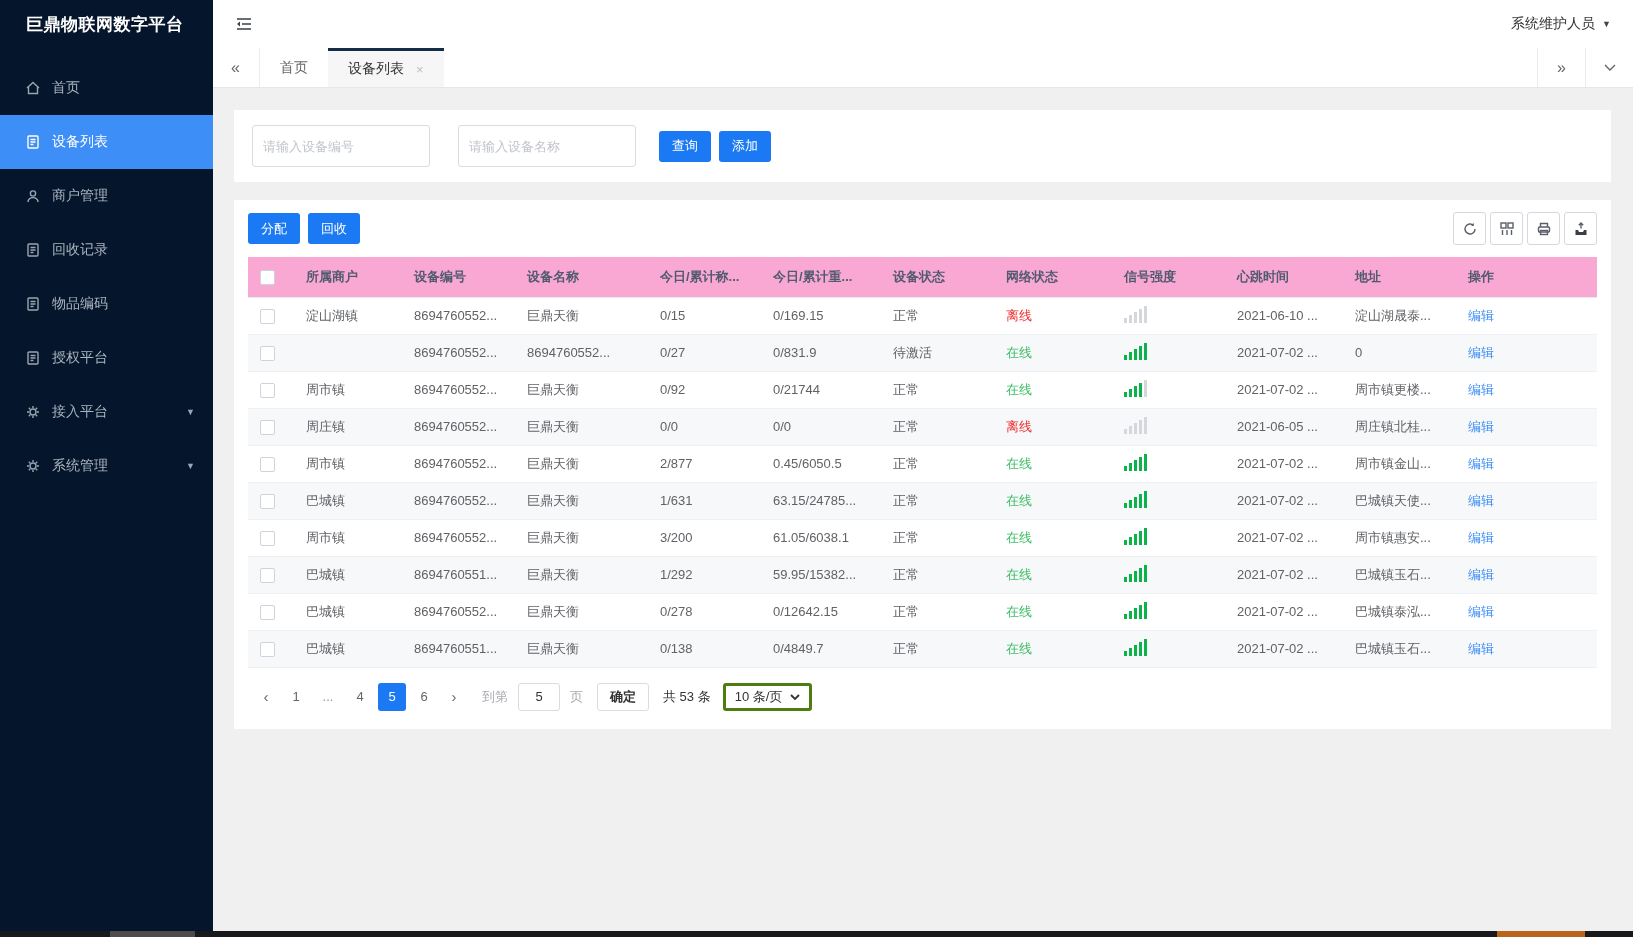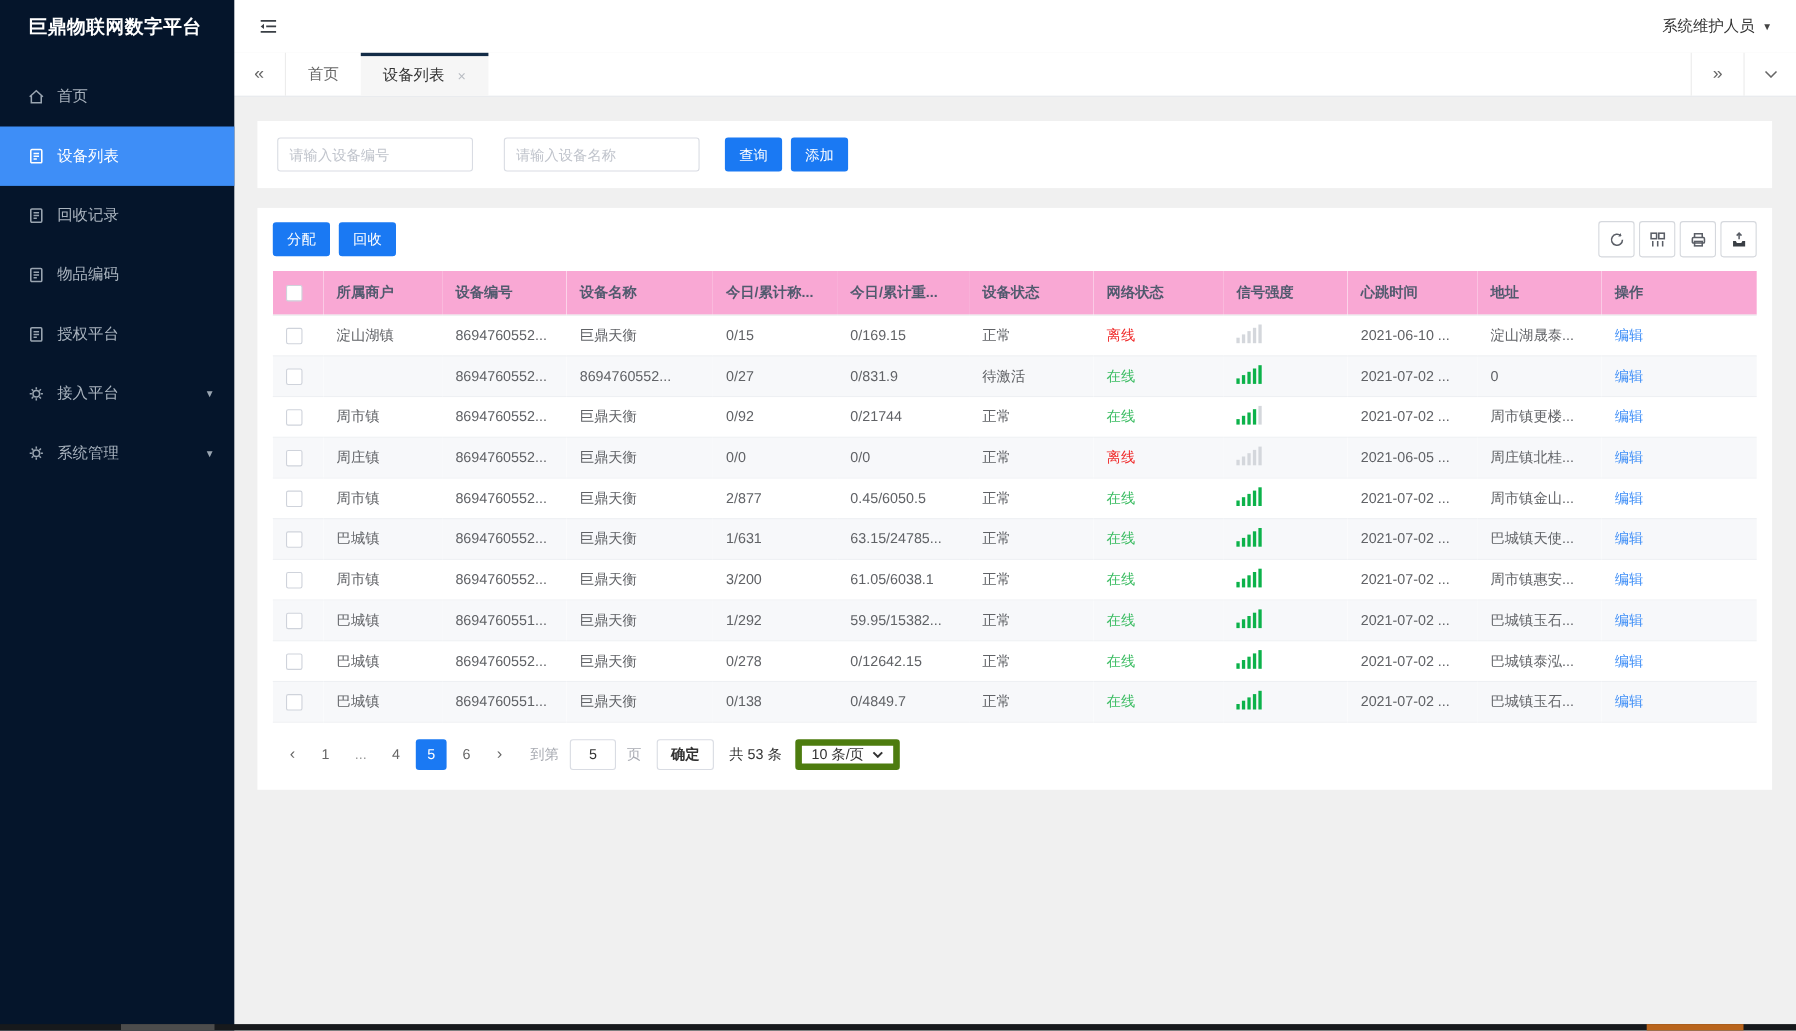--- a/index.html
+++ b/index.html
@@ -33,21 +33,21 @@
   .tab-side{width:48px;display:flex;align-items:center;justify-content:center;color:#666;font-size:16px;cursor:pointer;}
   .tab-side.left{border-right:1px solid #ececec;}
   .tab-side.right{border-left:1px solid #ececec;}
   .tab{display:flex;align-items:center;padding:0 20px;font-size:14px;color:#666;cursor:pointer;}
   .tab.active{background:#f6f6f6;border-top:3px solid var(--tab-border);color:#333;}
   .tab .close{margin-left:12px;color:#b8bcc2;font-size:13px;}
   .tab-spacer{flex:1;}
   
   .content{padding:22px;height:calc(100% - 88px);overflow:hidden;}
   .search-card{background:#fff;padding:15px 18px;display:flex;align-items:center;}
-  .search-card input{width:178px;height:31px;border:1px solid #d9dce3;border-radius:3px;padding:0 10px;font-size:13px;color:#606266;outline:none;font-family:inherit;}
+  .search-card input{width:178px;height:42px;border:1px solid #d9dce3;border-radius:3px;padding:0 10px;font-size:13px;color:#606266;outline:none;font-family:inherit;}
   .search-card input::placeholder{color:#c0c4cc;}
   .search-card input + input{margin-left:28px;}
   .btn{display:inline-flex;align-items:center;justify-content:center;height:31px;padding:0 13px;border:none;border-radius:3px;background:var(--accent);color:#fff;font-size:13px;cursor:pointer;font-family:inherit;}
   .search-card .btn:first-of-type{margin-left:23px;}
   .search-card .btn + .btn{margin-left:8px;}
   
   .table-card{background:#fff;margin-top:18px;padding:12px 14px;}
   .table-toolbar{display:flex;align-items:center;margin-bottom:12px;}
   .table-toolbar .btn + .btn{margin-left:8px;}
   .tool-icons{margin-left:auto;display:flex;gap:4px;}
@@ -68,21 +68,21 @@
   .pager{display:flex;align-items:center;padding:15px 4px 6px 4px;font-size:13px;color:#666;}
   .pg-arrow{width:28px;height:28px;display:flex;align-items:center;justify-content:center;font-size:15px;color:#666;cursor:pointer;}
   .page-num{min-width:28px;height:28px;display:flex;align-items:center;justify-content:center;cursor:pointer;border-radius:3px;margin:0 2px;}
   .page-num.ellipsis{color:#999;cursor:default;}
   .page-num.active{background:var(--accent);color:#fff;}
   .goto-label{color:#a8abb2;margin-left:14px;}
   .goto-input{width:42px;height:28px;border:1px solid #d9dce3;border-radius:3px;text-align:center;margin:0 10px;font-size:13px;color:#333;outline:none;font-family:inherit;}
   .page-unit{color:#a8abb2;}
   .confirm-btn{height:28px;padding:0 12px;border:1px solid #d9dce3;border-radius:3px;background:#fff;color:#333;font-weight:bold;font-size:13px;margin-left:14px;cursor:pointer;font-family:inherit;}
   .total{color:#333;margin-left:14px;}
-  .size-select{height:28px;border:6px solid #4d7c0f;border-radius:3px;display:flex;align-items:center;padding:0 9px;margin-left:12px;gap:8px;color:#333;cursor:pointer;background:#fff;}
+  .size-select{height:28px;border:3px solid #4d7c0f;border-radius:3px;display:flex;align-items:center;padding:0 9px;margin-left:12px;gap:8px;color:#333;cursor:pointer;background:#fff;}
   .size-select svg{stroke:#333;fill:none;stroke-width:1.8;}
   
   .bottom-strip{position:absolute;left:0;bottom:0;width:100%;height:6px;background:#17191c;z-index:9;}
   .bottom-strip .seg-gray{position:absolute;left:110px;top:0;width:85px;height:100%;background:#4c4c4c;}
   .bottom-strip .seg-orange{position:absolute;right:48px;top:0;width:88px;height:100%;background:#b9641c;}
 </style>
 </head>
 <body>
 
 <aside class="sidebar">
@@ -97,20 +97,29 @@
       <span>首页</span>
     </div>
     <div class="menu-item active">
       <span class="mi-icon">
         <svg viewBox="0 0 16 16" width="16" height="16">
             <rect x="3" y="2" width="10" height="12" rx="1"></rect>
             <path d="M5.5 5.5 H10.5 M5.5 8 H10.5 M5.5 10.5 H8.5"></path>
           </svg>
       </span>
       <span>设备列表</span>
+    </div>
+    <div class="menu-item">
+      <span class="mi-icon">
+        <svg viewBox="0 0 16 16" width="16" height="16">
+            <circle cx="8" cy="5.5" r="2.6"></circle>
+            <path d="M2.8 14 C3.4 10.8 5.4 9.6 8 9.6 C10.6 9.6 12.6 10.8 13.2 14"></path>
+          </svg>
+      </span>
+      <span>商户管理</span>
     </div>
     <div class="menu-item">
       <span class="mi-icon">
         <svg viewBox="0 0 16 16" width="16" height="16">
             <rect x="3" y="2" width="10" height="12" rx="1"></rect>
             <path d="M5.5 5.5 H10.5 M5.5 8 H10.5 M5.5 10.5 H8.5"></path>
           </svg>
       </span>
       <span>回收记录</span>
     </div>

